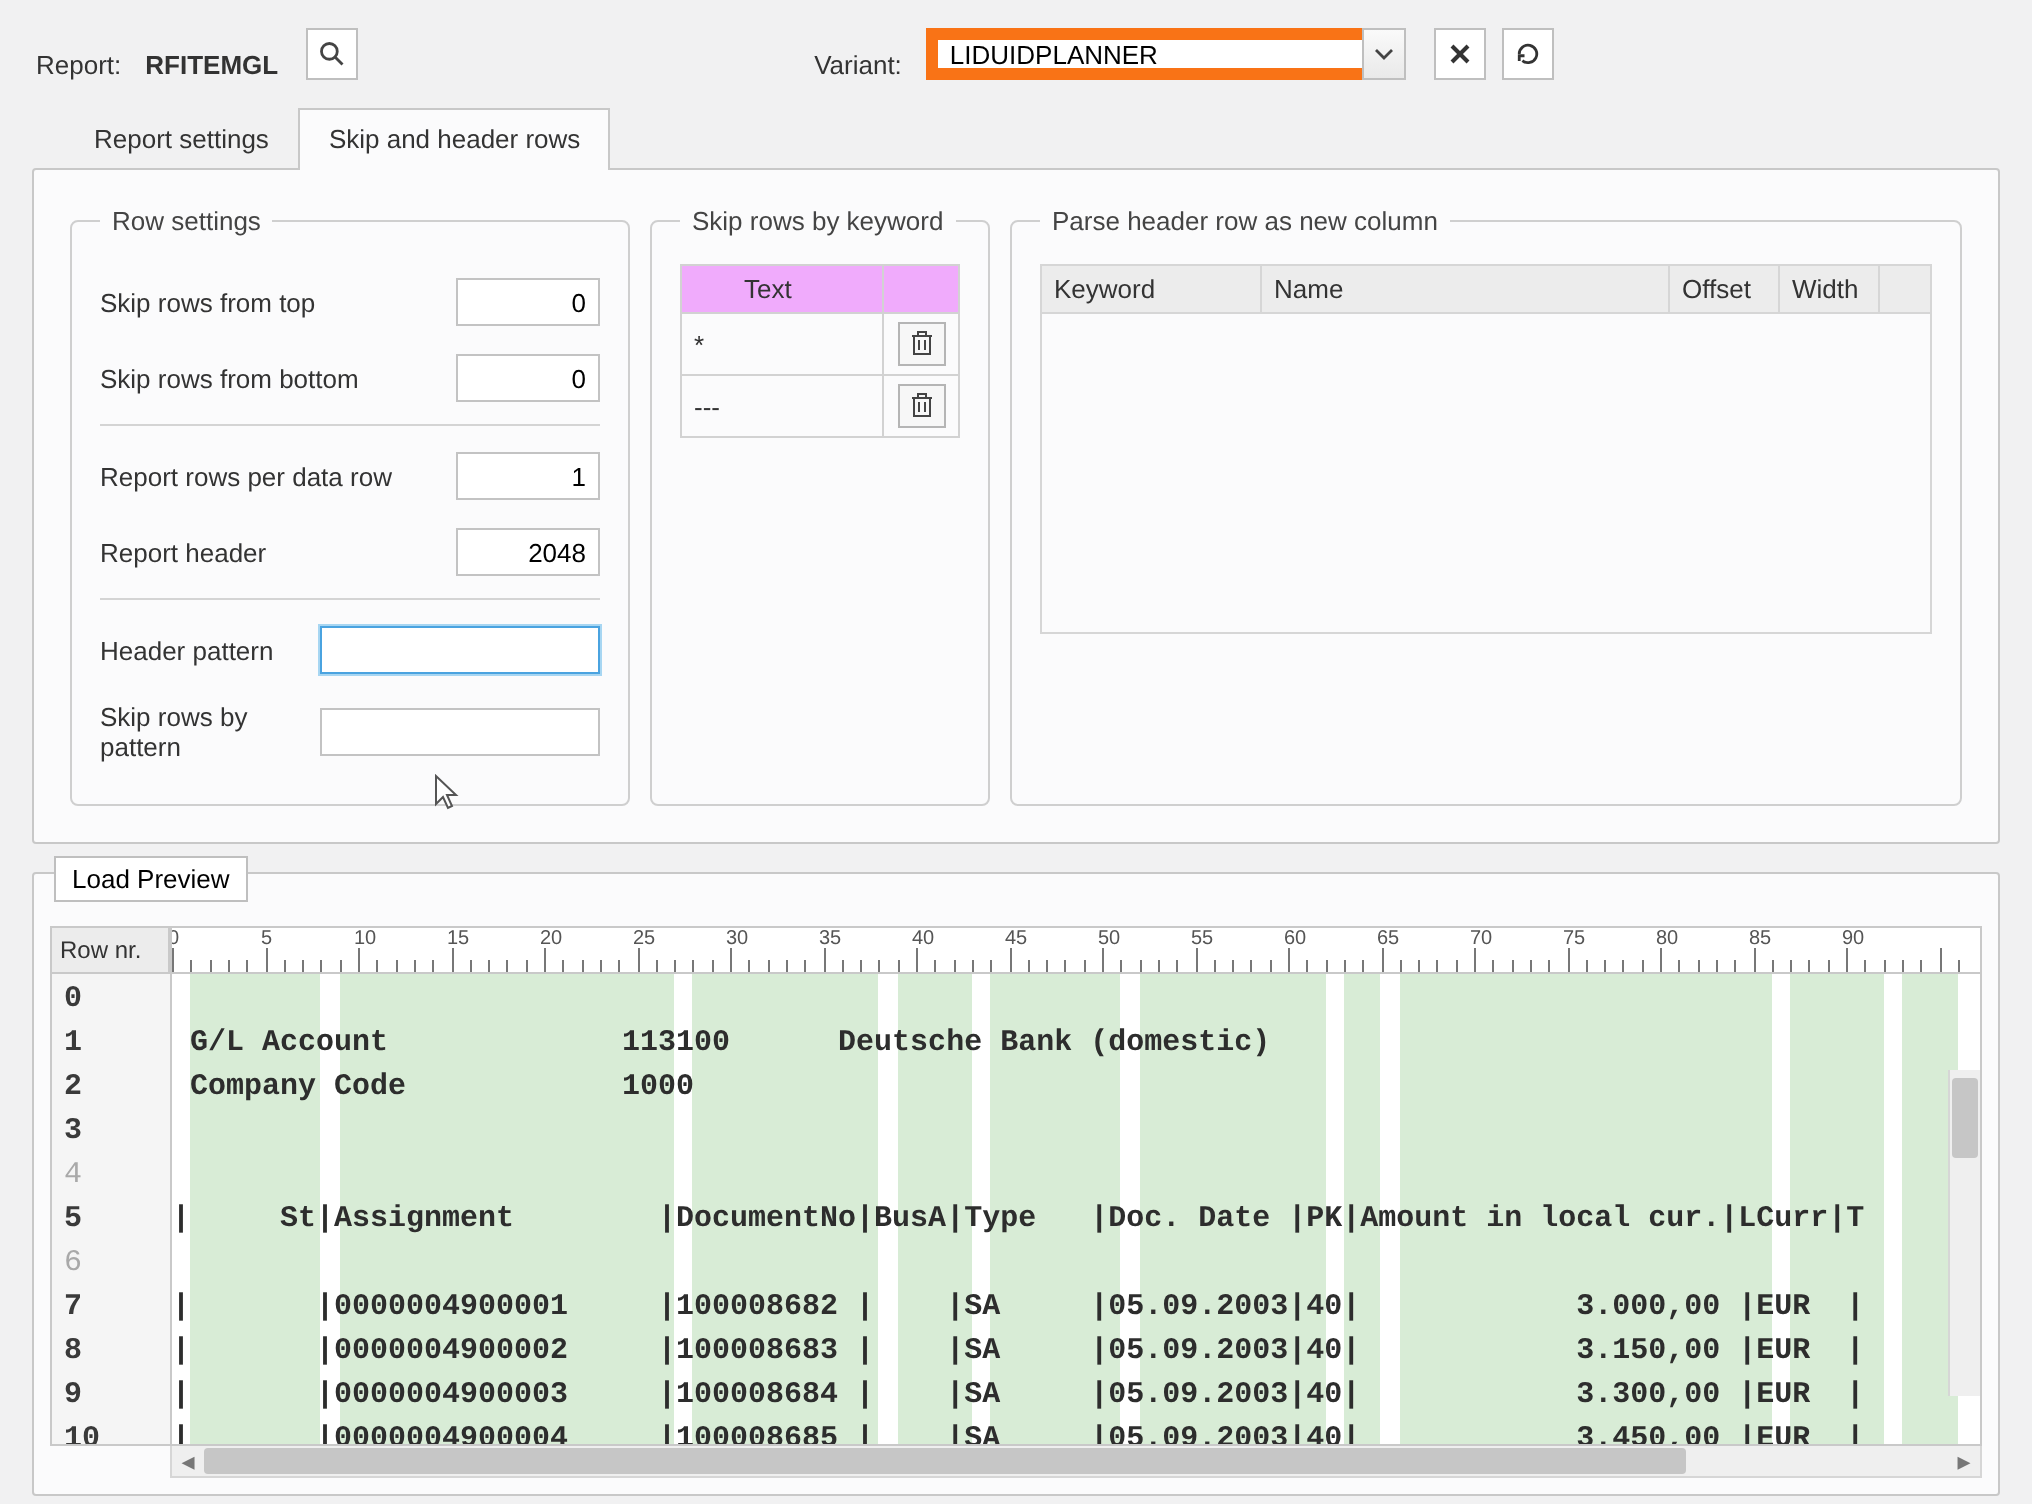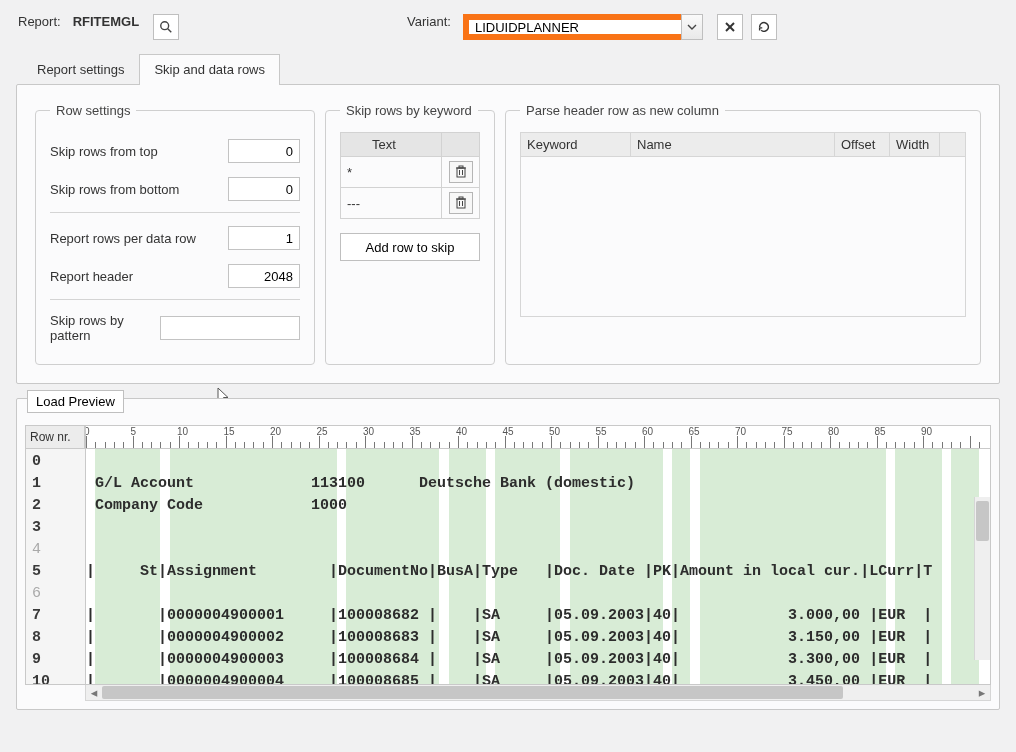--- a/index.html
+++ b/index.html
@@ -1,32 +1,32 @@
 <!DOCTYPE html>
 <html><head>
 <meta charset="utf-8">
 <style>
   * { box-sizing: border-box; }
   html, body { margin:0; padding:0; font-family: "Segoe UI", Tahoma, sans-serif; font-size:13px; color:#333; background:#f1f1f2; }
   .app { width:1016px; height:752px; background:#f1f1f2; position:relative; overflow:hidden; }
 
   
   .topbar { padding:14px 18px 8px 18px; }
-  .topbar-row { display:flex; align-items:flex-start; gap:8px; }
+  .topbar-row { display:flex; align-items:flex-end; gap:8px; }
   .lbl { color:#333; }
   .lbl.report { margin-right:4px; }
   .report-name { font-weight:700; margin-right:6px; }
   .icon-btn { width:26px; height:26px; background:#fff; border:1px solid #bfbfbf; display:flex; align-items:center; justify-content:center; cursor:pointer; }
   .variant-label { margin-left:220px; margin-right:4px; }
   .variant-select { position:relative; width:240px; height:26px; }
   .variant-input { width:100%; height:100%; padding:2px 24px 2px 6px; border:6px solid #f97316; background:#fff; font:inherit; }
   .variant-drop { position:absolute; right:0; top:0; width:22px; height:26px; border:1px solid #bfbfbf; background:linear-gradient(#fafafa,#e9e9e9); display:flex; align-items:center; justify-content:center; cursor:pointer; }
 
   
-  .tabs { display:flex; align-items:flex-end; padding:0 22px; margin-top:6px; }
+  .tabs { display:flex; align-items:flex-end; padding:0 32px; margin-top:6px; }
   .tab { padding:7px 14px 8px 14px; background:#f1f1f2; border:1px solid transparent; border-bottom:none; cursor:pointer; color:#333; }
   .tab.active { background:#fbfbfc; border-color:#c8c8c8; position:relative; z-index:2; }
   .tab-panel-wrap { margin:0 16px; border:1px solid #c8c8c8; background:#fbfbfc; border-radius:2px; padding:18px; position:relative; margin-top:-1px; }
 
   
   .groups { display:flex; gap:10px; }
   fieldset.grp { border:1px solid #cfcfcf; border-radius:4px; padding:14px; margin:0; min-height:255px; background:#fbfbfc; }
   fieldset.grp > legend { padding:0 6px; color:#444; }
   .grp-row { width:280px; }
   .grp-skip { width:170px; }
@@ -36,21 +36,21 @@
   .rs-line { display:flex; align-items:center; justify-content:space-between; padding:7px 0; }
   .rs-label { color:#333; }
   .rs-input { width:72px; height:24px; border:1px solid #c3c3c3; background:#fff; text-align:right; padding:2px 6px; font:inherit; }
   .rs-input.wide { width:140px; text-align:left; }
   .rs-input.focused { border:1px solid #4aa3e0; outline:1px solid #a7d6f2; }
   .divider { border:0; border-top:1px solid #d4d4d4; margin:4px 0 6px 0; }
 
   
   .kw-table { width:100%; border:1px solid #c9c9c9; border-collapse:collapse; }
   .kw-table th, .kw-table td { border:1px solid #d2d2d2; padding:4px 6px; text-align:left; font-weight:normal; }
-  .kw-table th { background:#e5e5e5;padding-left:31px; }
+  .kw-table th { background:#f0abfc;padding-left:31px; }
   .kw-table td.action { width:30px; text-align:center; }
   .kw-table td.action .del { width:24px; height:22px; border:1px solid #b5b5b5; background:#f7f7f7; display:inline-flex; align-items:center; justify-content:center; cursor:pointer; }
 
   .wide-btn { width:100%; height:28px; margin-top:14px; background:#fff; border:1px solid #bfbfbf; cursor:pointer; font:inherit; }
 
   
   .ph-table { width:100%; border:1px solid #c9c9c9; border-collapse:collapse; }
   .ph-table th, .ph-table td { border:1px solid #d6d6d6; padding:4px 6px; text-align:left; font-weight:normal; }
   .ph-table th { background:#ececec;margin-top:21px; }
   .ph-body { height:160px; }
@@ -146,21 +146,21 @@
               <path d="M3 8a5 5 0 1 1 1.8 3.8" fill="none" stroke="#333" stroke-width="1.6"></path>
               <path d="M3 12v-3h3" fill="none" stroke="#333" stroke-width="1.6"></path>
             </svg>
         </span>
       </div>
     </div>
   </div>
 
   <div class="tabs">
     <div class="tab">Report settings</div>
-    <div class="tab active">Skip and data rows</div>
+    <div class="tab active">Skip and header rows</div>
   </div>
 
   <div class="tab-panel-wrap">
     <div class="groups">
 
       <fieldset class="grp grp-row">
         <legend>Row settings</legend>
         <div class="rs-line">
           <span class="rs-label">Skip rows from top</span>
           <input class="rs-input" value="0" style="">
@@ -172,20 +172,24 @@
         <hr class="divider">
         <div class="rs-line">
           <span class="rs-label">Report rows per data row</span>
           <input class="rs-input" value="1" style="">
         </div>
         <div class="rs-line">
           <span class="rs-label">Report header</span>
           <input class="rs-input" value="2048" style="">
         </div>
         <hr class="divider">
+        <div class="rs-line">
+          <span class="rs-label">Header pattern</span>
+          <input class="rs-input wide focused" value="" style="">
+        </div>
         <div class="rs-line">
           <span class="rs-label">Skip rows by pattern</span>
           <input class="rs-input wide" value="" style="">
         </div>
       </fieldset>
 
       <fieldset class="grp grp-skip">
         <legend>Skip rows by keyword</legend>
         <table class="kw-table">
           <thead>
@@ -218,21 +222,20 @@
                         <line x1="1" y1="3" x2="11" y2="3" stroke="#444"></line>
                         <line x1="4.5" y1="5" x2="4.5" y2="10" stroke="#444"></line>
                         <line x1="7.5" y1="5" x2="7.5" y2="10" stroke="#444"></line>
                         <rect x="4" y="1" width="4" height="2" fill="none" stroke="#444"></rect>
                       </svg>
                     </span>
                   </span></td>
               </tr>
             </tbody>
         </table>
-        <button class="wide-btn">Add row to skip</button>
       </fieldset>
 
       <fieldset class="grp grp-parse">
         <legend>Parse header row as new column</legend>
         <table class="ph-table">
           <thead>
             <tr>
               <th style="width:110px">Keyword</th>
               <th>Name</th>
               <th style="width:55px">Offset</th>

